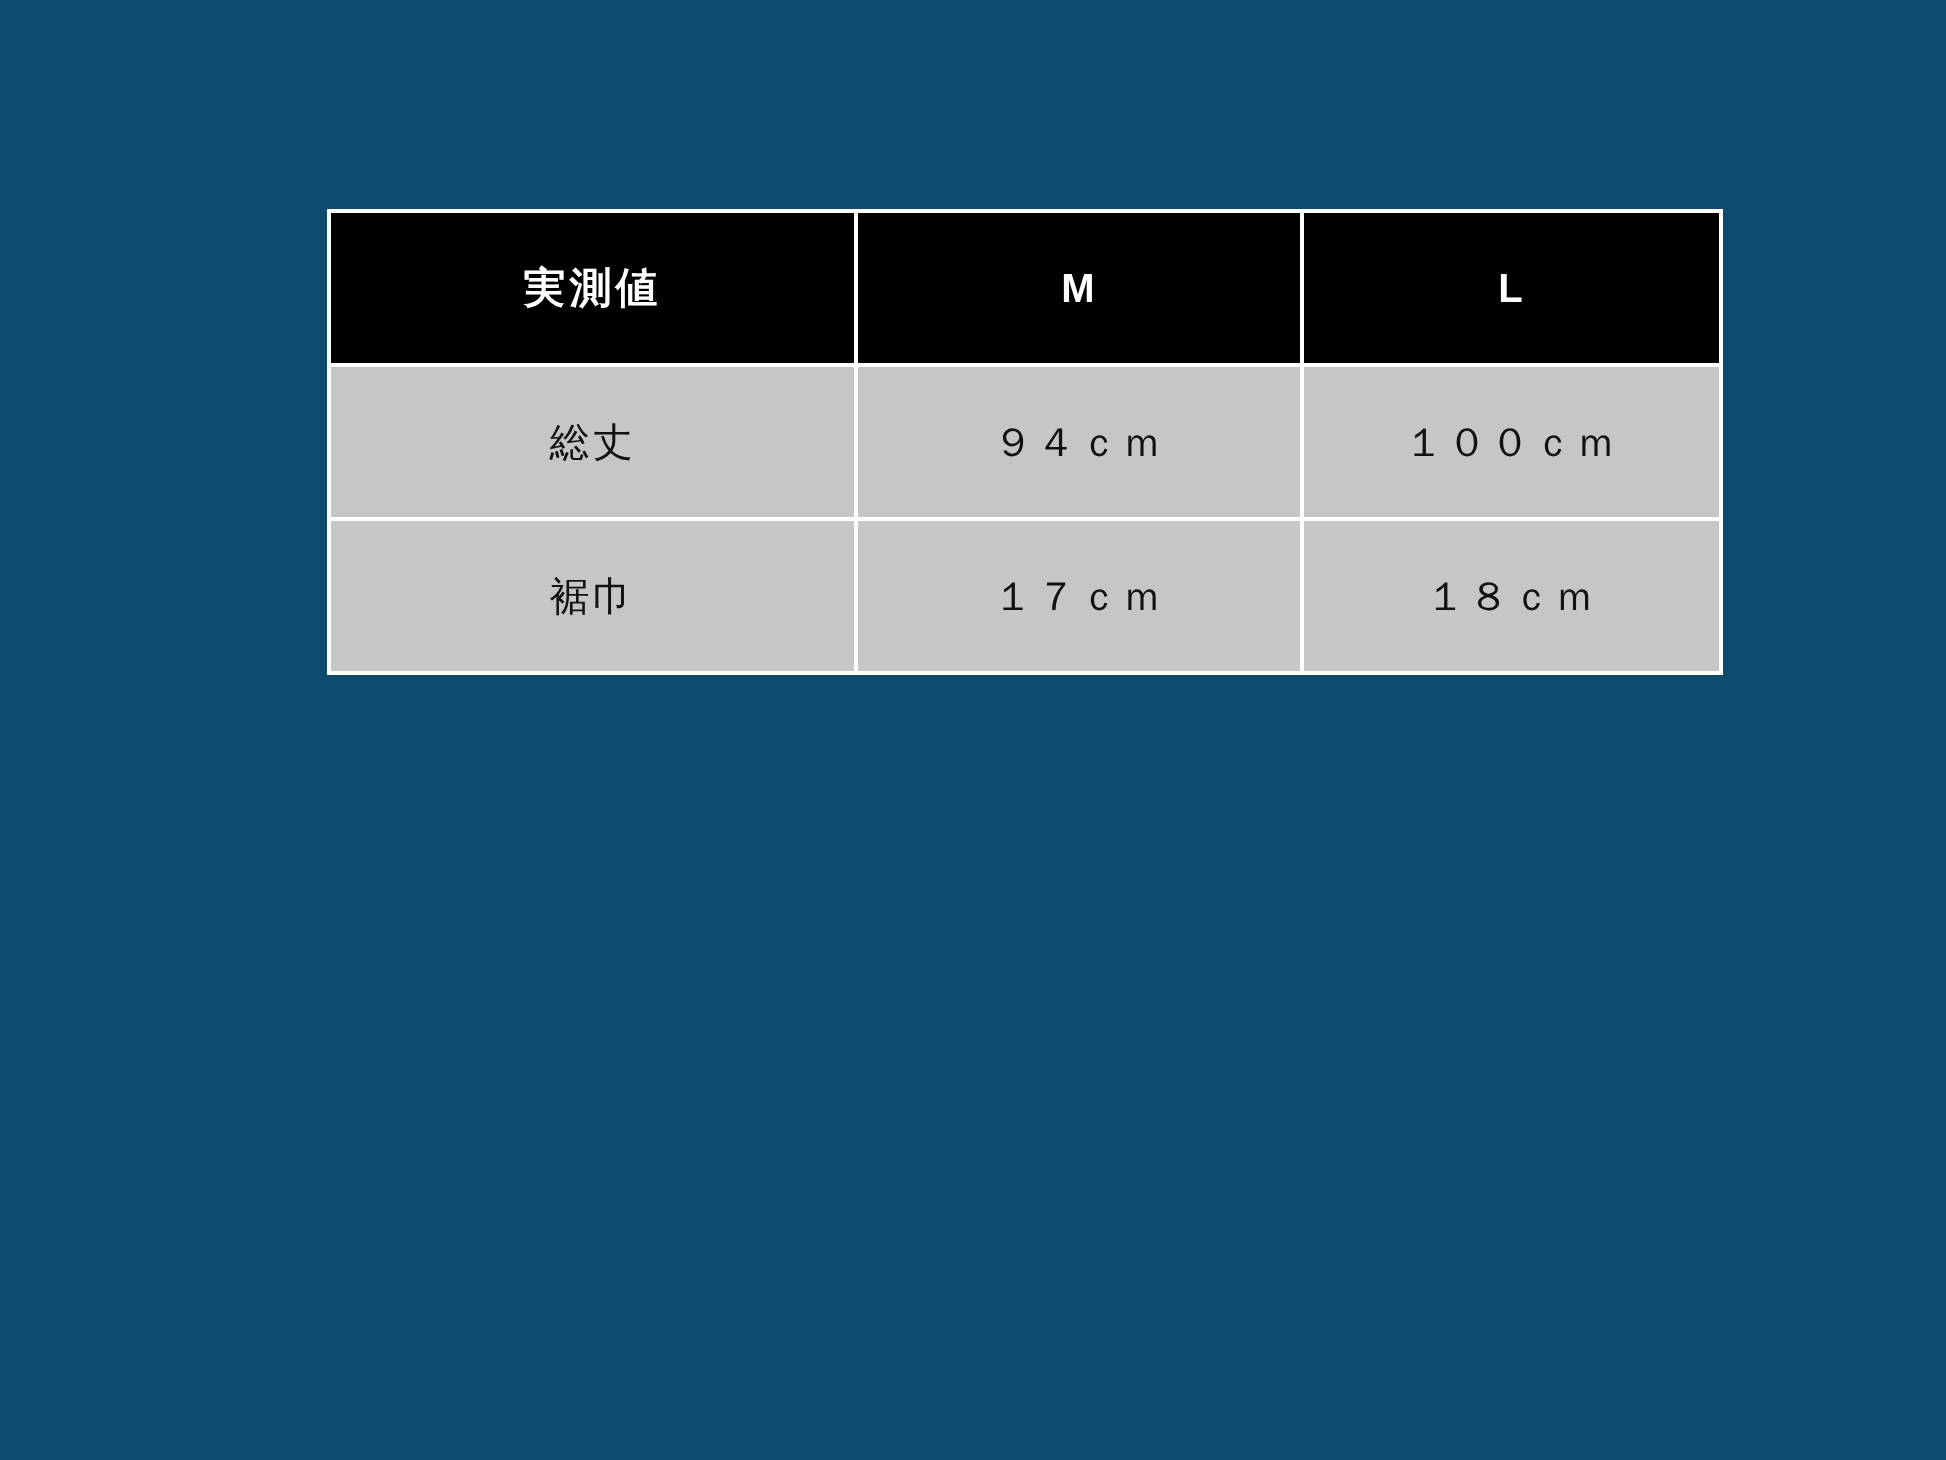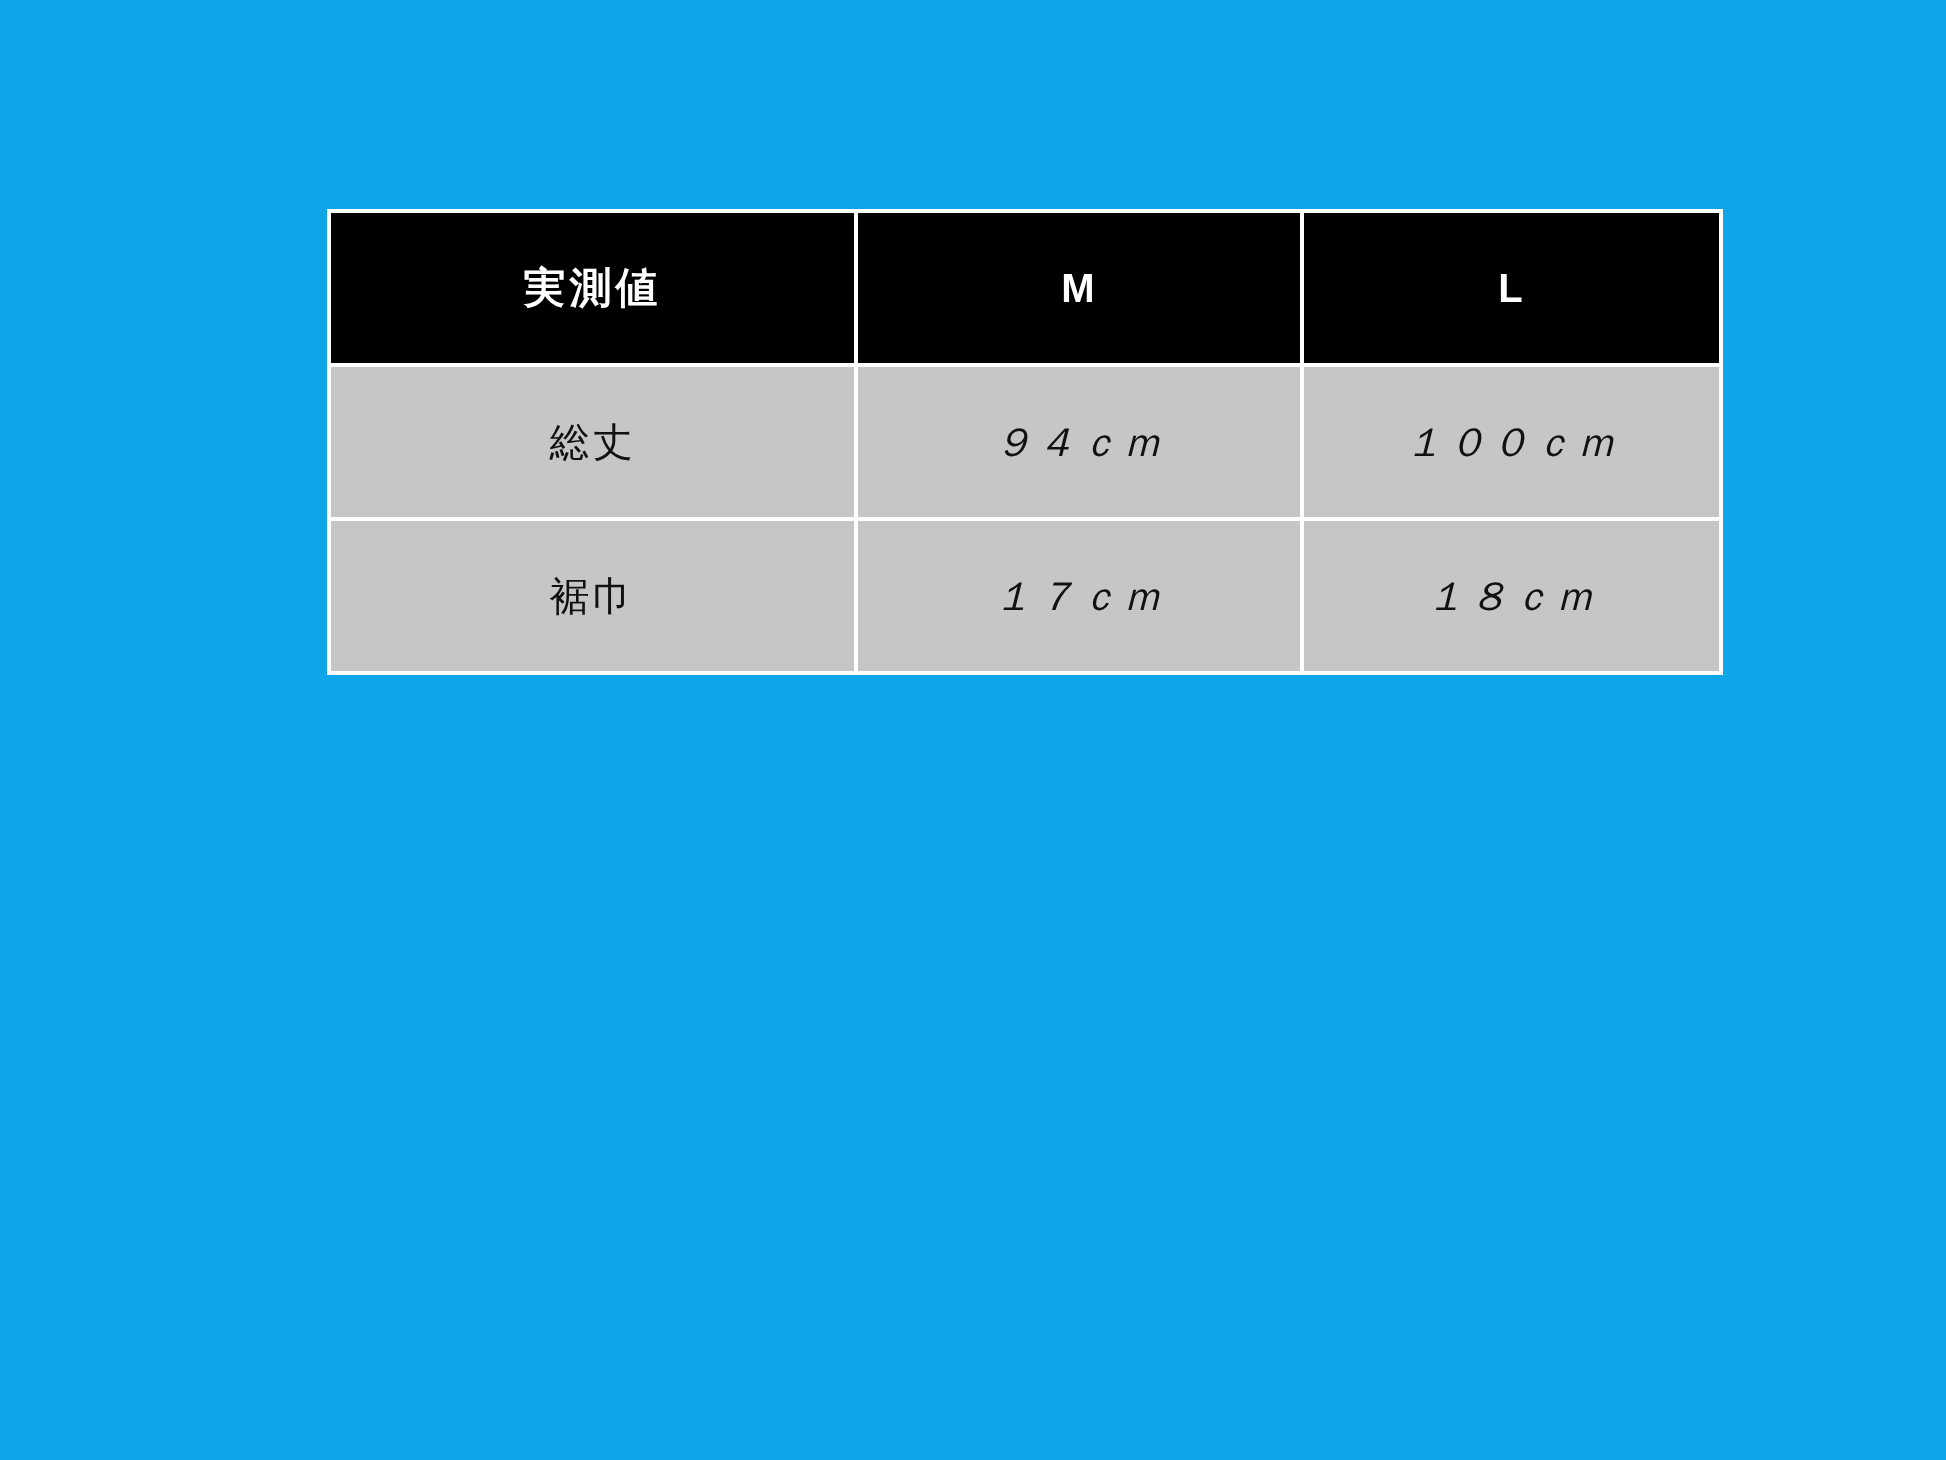--- a/index.html
+++ b/index.html
@@ -14,21 +14,21 @@
     color: #1a1a1a;
     position: relative;
     overflow: hidden;
   }
   .page {
     position: absolute;
     left: 0;
     top: 0;
     width: 1946px;
     height: 1460px;
-    background: #0ea5e9;
+    background: #0c4a6e;
   }
   .size-table {
     position: absolute;
     left: 327px;
     top: 209px;
     width: 1392px;
     border-collapse: collapse;
     table-layout: fixed;
   }
   .size-table col.col-label { width: 527px; }
@@ -65,21 +65,20 @@
     background: #c6c6c6;
   }
   .size-table tbody tr.row-light td {
     background: #e4e4e4;
   }
   .cell-label {
     letter-spacing: 4px;
   }
   .cell-value {
     font-family: "Liberation Sans", "DejaVu Sans", sans-serif;
-    font-style: italic;
   }
 </style>
 </head>
 <body>
 
 <div class="page">
 
   <table class="size-table">
     <colgroup>
       <col class="col-label">

